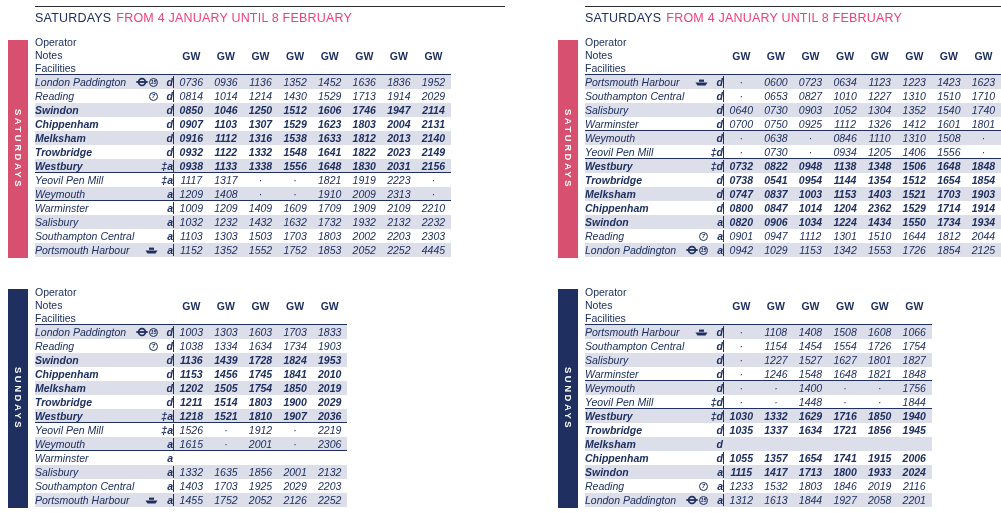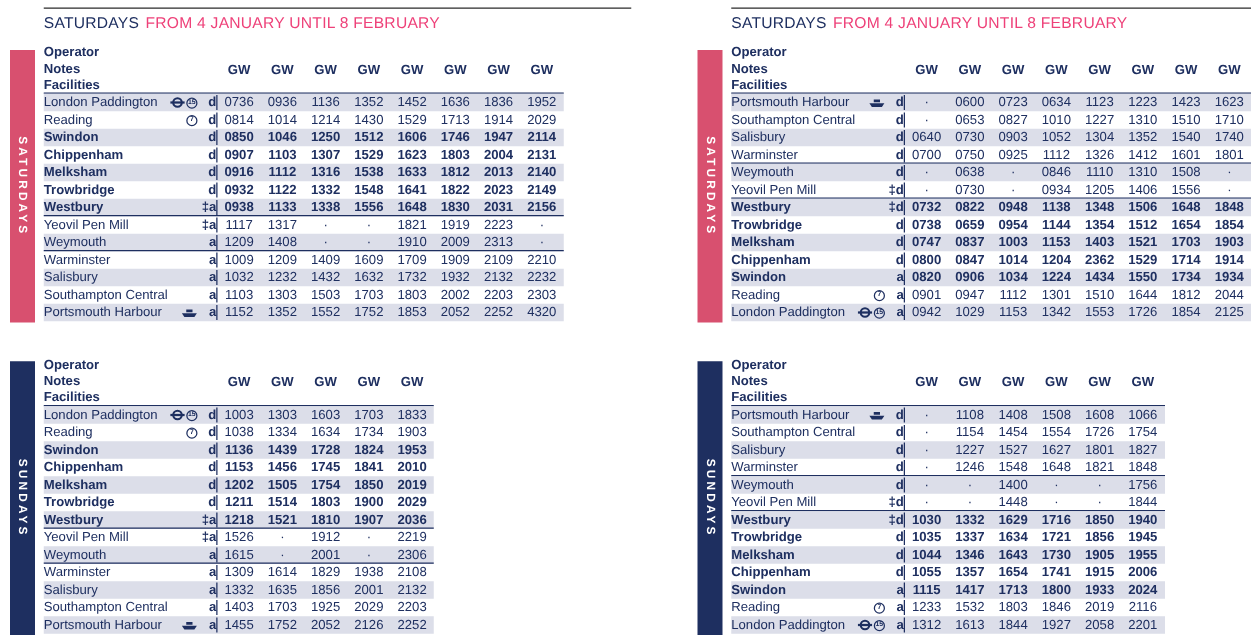--- a/index.html
+++ b/index.html
@@ -21,22 +21,22 @@
     position:absolute; width:20px; display:flex; align-items:center; justify-content:center;
     color:#ffffff;
   }
   .daytab span {
     writing-mode:vertical-rl; text-orientation:mixed;
     font-size:9.5px; font-weight:700; letter-spacing:2.5px; white-space:nowrap;
   }
 
   .ttable { position:absolute; color:#1e2f60; font-size:10.5px; }
   .hrow   { display:flex; align-items:center; height:12.8px; }
-  .hlabel { width:138px; font-weight:700; }
-  .rows   { border-top:1.5px solid #1e2f60; }
+  .hlabel { width:138px; font-weight:400; }
+  .rows   { border-top:1.5px solid #1e2f60;font-style:italic; }
   .trow   { display:flex; align-items:center; height:14px; box-sizing:border-box; }
   .trow.shade { background:#dcdee9; }
   .trow.bold .sname, .trow.bold .tcell { font-weight:700; }
   .trow.rule { border-bottom:1.5px solid #1e2f60; }
 
   .station { width:138px; display:flex; align-items:center; }
   .sname   { white-space:nowrap; }
   .icons   { margin-left:auto; display:flex; align-items:center; gap:1px; }
   .da      { width:15px; text-align:right; font-weight:700; white-space:nowrap; }
 
@@ -311,21 +311,21 @@
             <span class="da">a</span>
           </div>
           <div class="times">
             <div class="tcell">1152</div>
             <div class="tcell">1352</div>
             <div class="tcell">1552</div>
             <div class="tcell">1752</div>
             <div class="tcell">1853</div>
             <div class="tcell">2052</div>
             <div class="tcell">2252</div>
-            <div class="tcell">4320</div>
+            <div class="tcell">4445</div>
           </div>
         </div>
       </div>
     </div>
 </div>
 
 <div class="panel">
   <div class="heading" style="left:585px; top:6px; width:416px;">
     <span class="hday">SATURDAYS</span><span class="hdates">FROM 4 JANUARY UNTIL 8 FEBRUARY</span>
   </div>
@@ -480,21 +480,21 @@
           </div>
         </div>
         <div class="trow bold">
           <div class="station">
             <span class="sname">Trowbridge</span>
             <span class="icons"></span>
             <span class="da">d</span>
           </div>
           <div class="times">
             <div class="tcell">0738</div>
-            <div class="tcell">0659</div>
+            <div class="tcell">0541</div>
             <div class="tcell">0954</div>
             <div class="tcell">1144</div>
             <div class="tcell">1354</div>
             <div class="tcell">1512</div>
             <div class="tcell">1654</div>
             <div class="tcell">1854</div>
           </div>
         </div>
         <div class="trow shade bold">
           <div class="station">
@@ -752,27 +752,20 @@
             <div class="tcell">·</div>
             <div class="tcell">2306</div>
           </div>
         </div>
         <div class="trow">
           <div class="station">
             <span class="sname">Warminster</span>
             <span class="icons"></span>
             <span class="da">a</span>
           </div>
-          <div class="times">
-            <div class="tcell">1309</div>
-            <div class="tcell">1614</div>
-            <div class="tcell">1829</div>
-            <div class="tcell">1938</div>
-            <div class="tcell">2108</div>
-          </div>
         </div>
         <div class="trow shade">
           <div class="station">
             <span class="sname">Salisbury</span>
             <span class="icons"></span>
             <span class="da">a</span>
           </div>
           <div class="times">
             <div class="tcell">1332</div>
             <div class="tcell">1635</div>
@@ -969,28 +962,20 @@
             <div class="tcell">1856</div>
             <div class="tcell">1945</div>
           </div>
         </div>
         <div class="trow shade bold">
           <div class="station">
             <span class="sname">Melksham</span>
             <span class="icons"></span>
             <span class="da">d</span>
           </div>
-          <div class="times">
-            <div class="tcell">1044</div>
-            <div class="tcell">1346</div>
-            <div class="tcell">1643</div>
-            <div class="tcell">1730</div>
-            <div class="tcell">1905</div>
-            <div class="tcell">1955</div>
-          </div>
         </div>
         <div class="trow bold">
           <div class="station">
             <span class="sname">Chippenham</span>
             <span class="icons"></span>
             <span class="da">d</span>
           </div>
           <div class="times">
             <div class="tcell">1055</div>
             <div class="tcell">1357</div>

